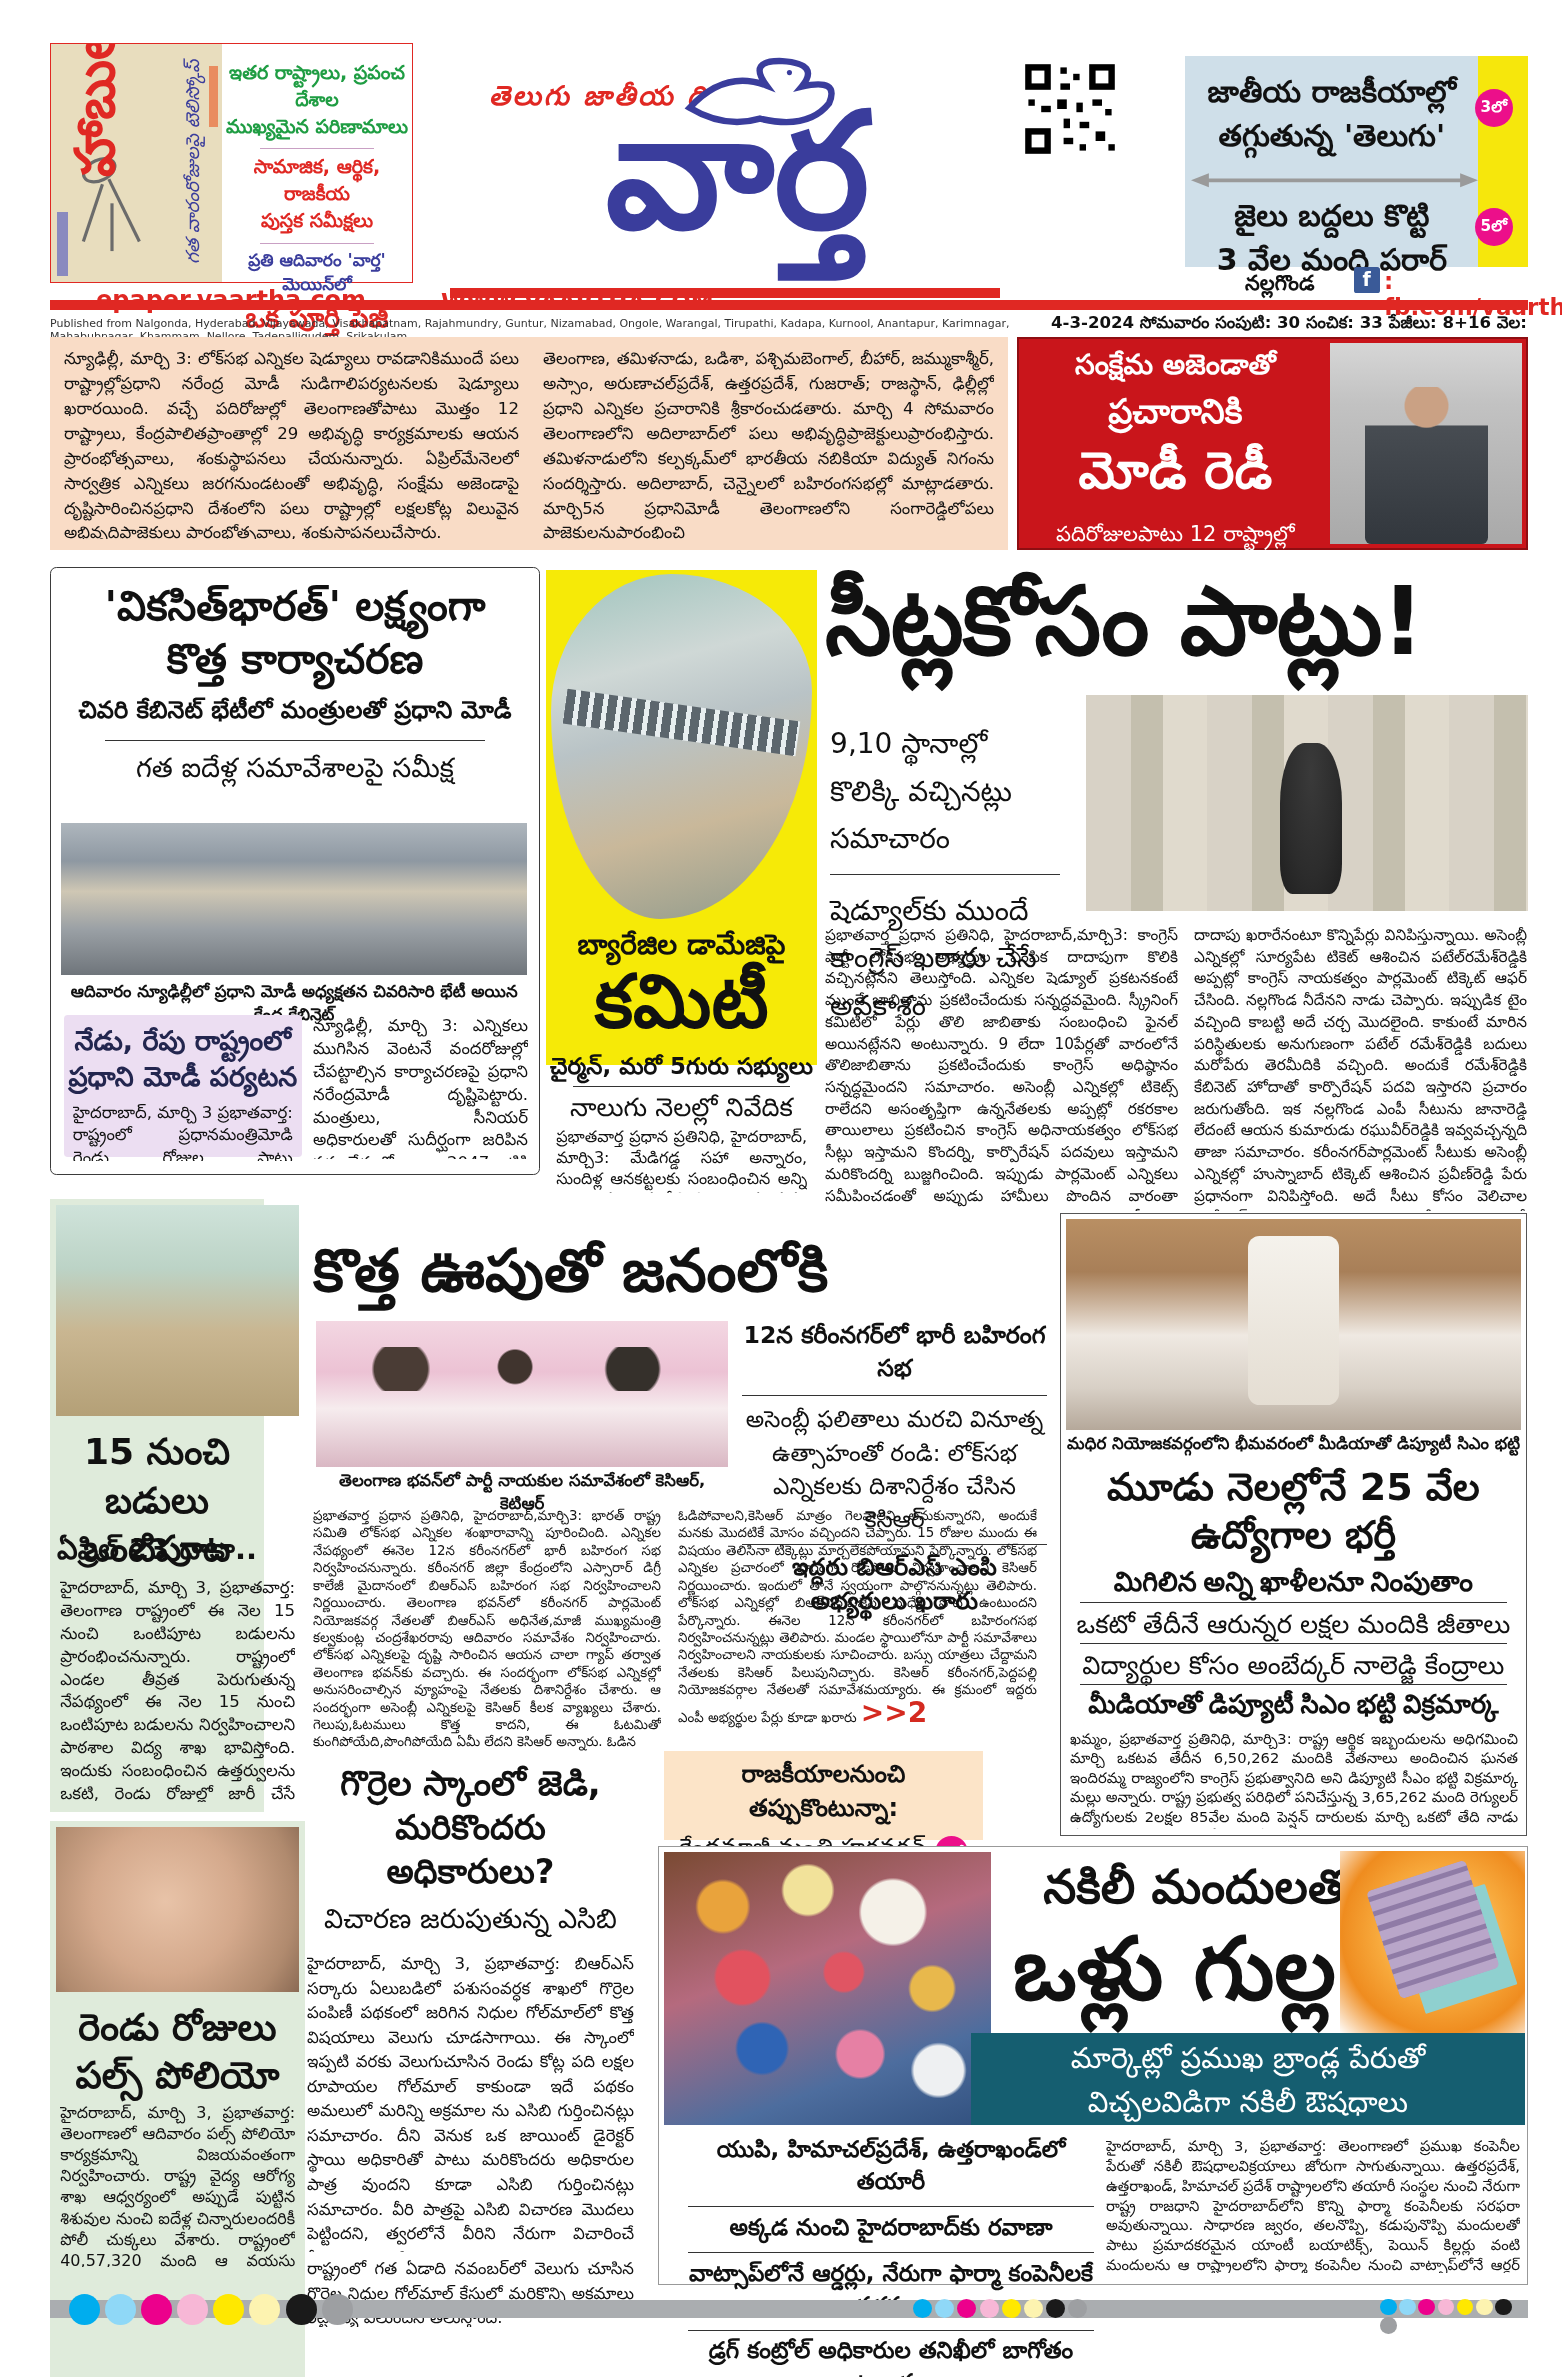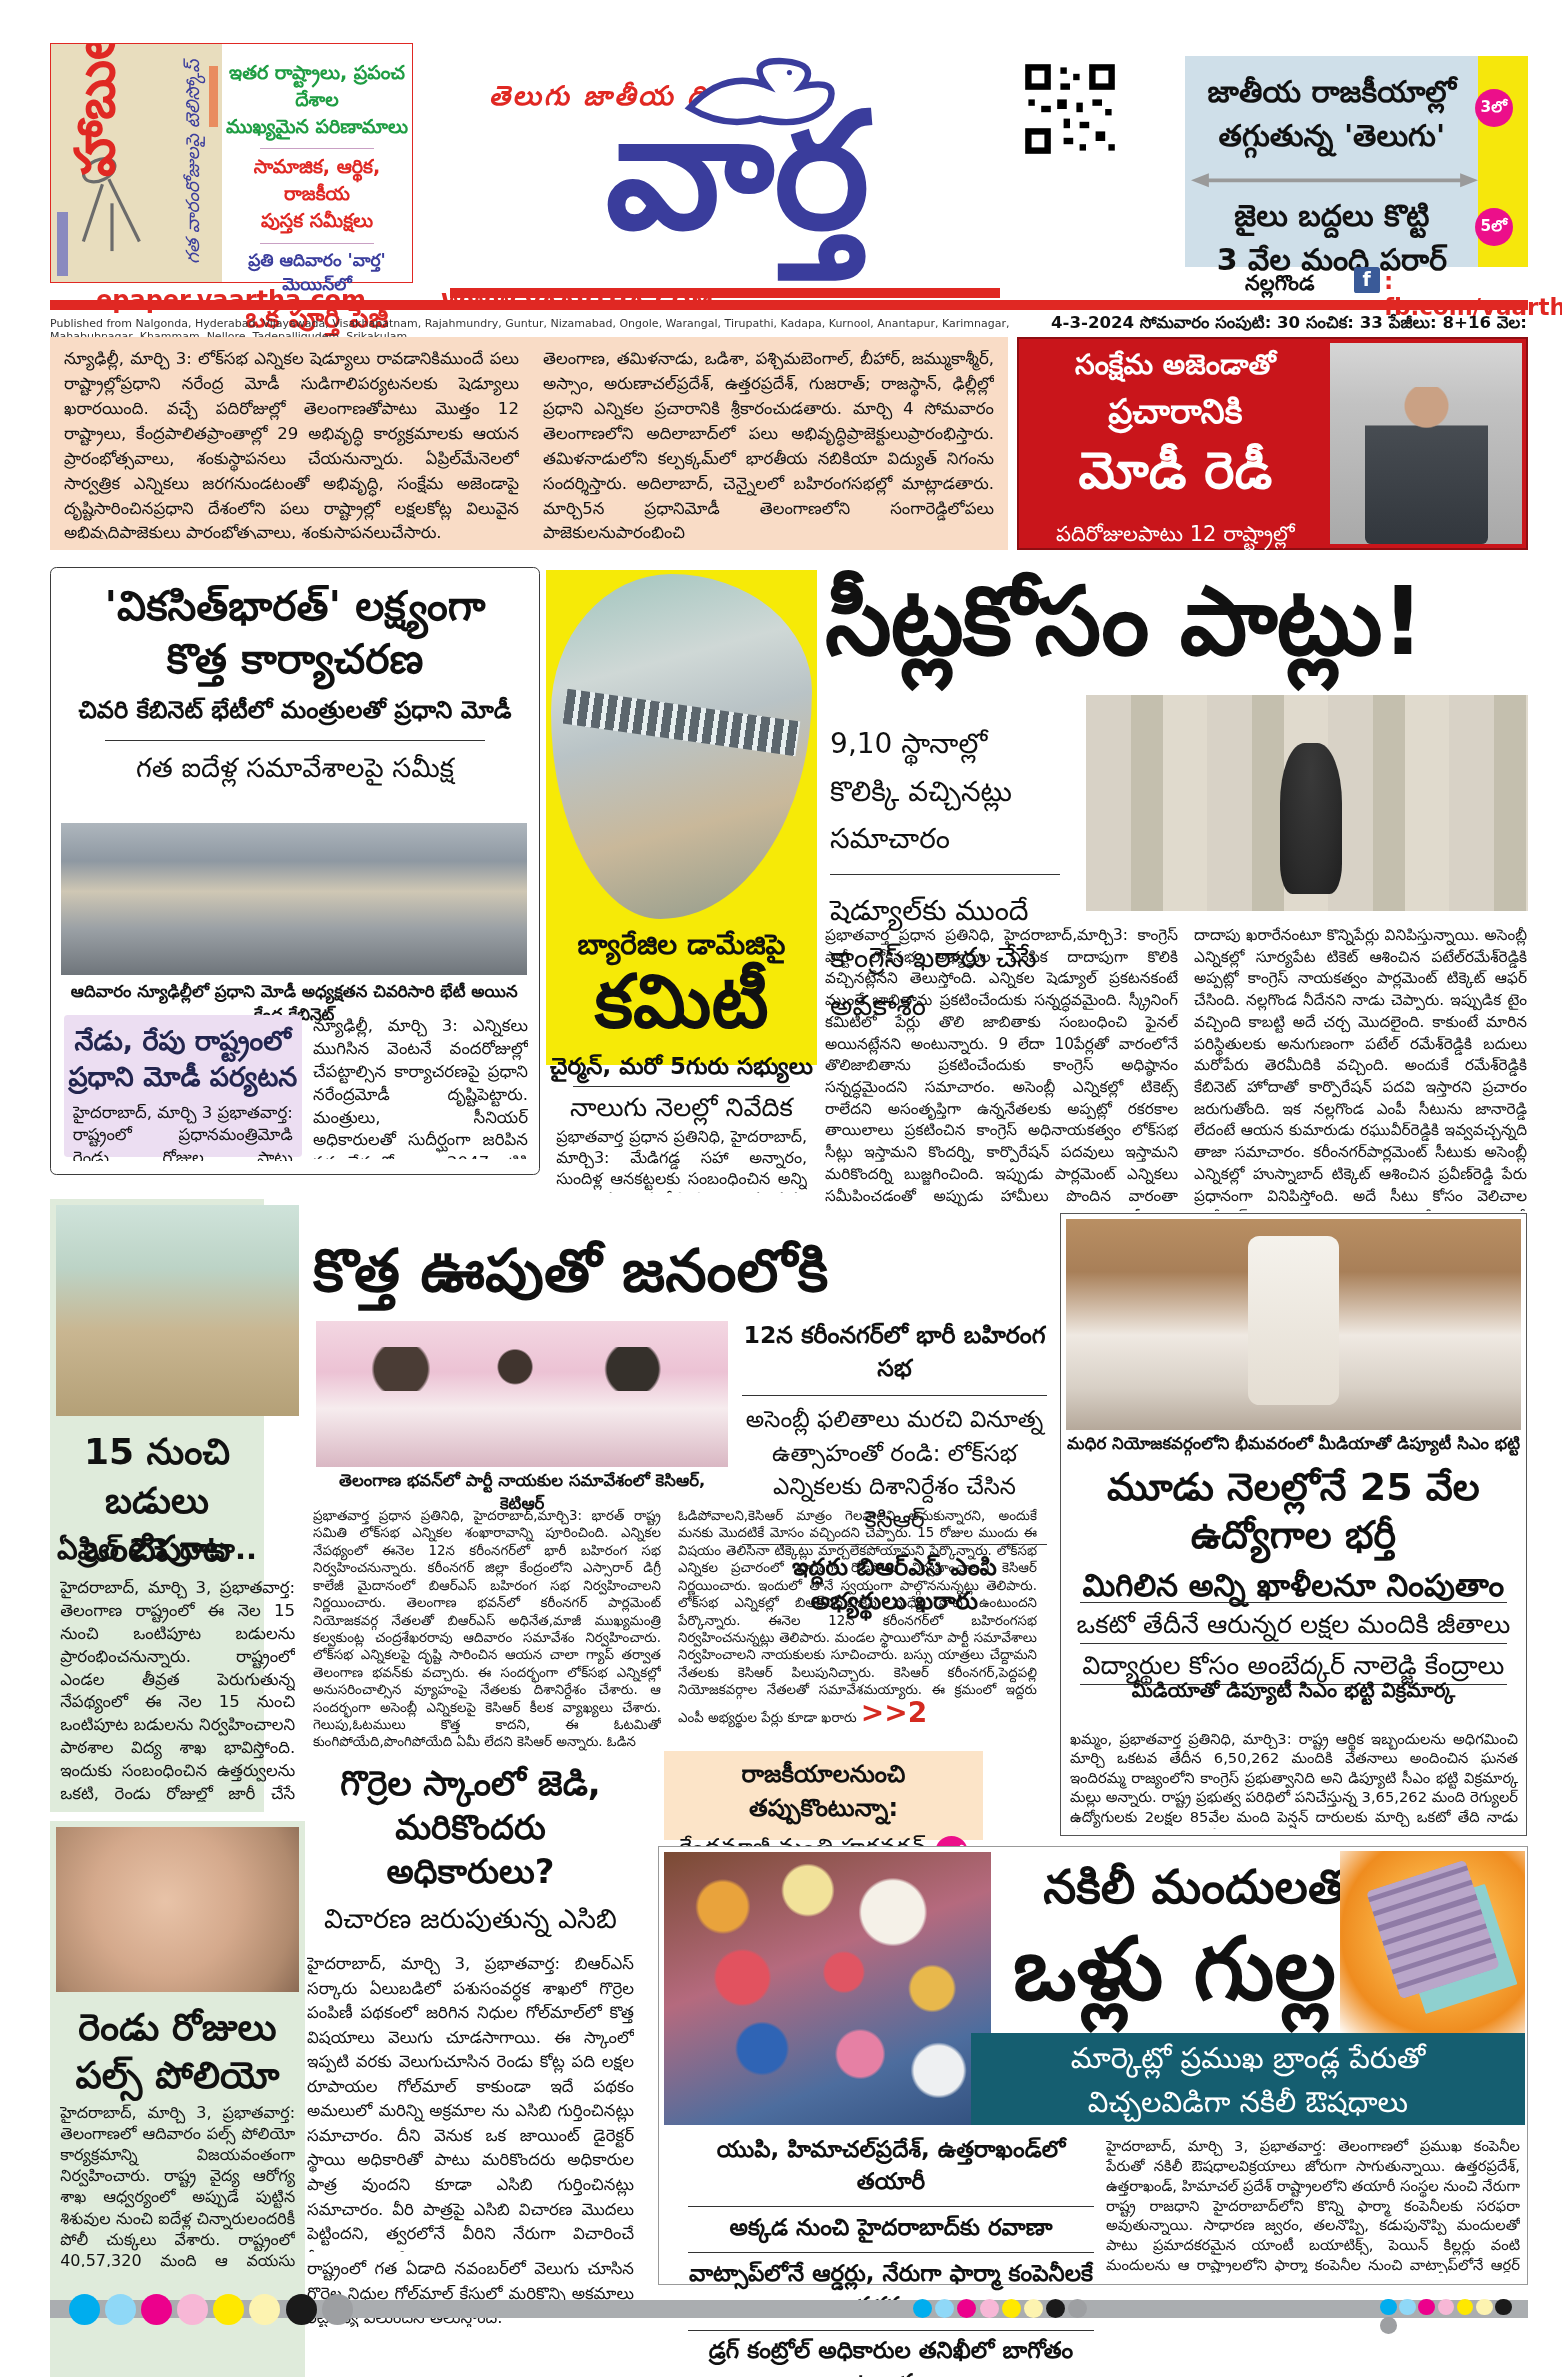--- a/index.html
+++ b/index.html
@@ -233,27 +233,27 @@
     <div class="abs just" style="left:0;top:268px;width:348px;height:248px;font-size:13.4px;line-height:1.3;">ప్రభాతవార్త ప్రధాన ప్రతినిధి, హైదరాబాద్,మార్చి3: భారత్ రాష్ట్ర సమితి లోక్‌సభ ఎన్నికల శంఖారావాన్ని పూరించింది. ఎన్నికల నేపథ్యంలో ఈనెల 12న కరీంనగర్‌లో భారీ బహిరంగ సభ నిర్వహించనున్నారు. కరీంనగర్ జిల్లా కేంద్రంలోని ఎస్సారార్ డిగ్రీ కాలేజీ మైదానంలో బిఆర్‌ఎస్ బహిరంగ సభ నిర్వహించాలని నిర్ణయించారు. తెలంగాణ భవన్‌లో కరీంనగర్ పార్లమెంట్ నియోజకవర్గ నేతలతో బిఆర్‌ఎస్ అధినేత,మాజీ ముఖ్యమంత్రి కల్వకుంట్ల చంద్రశేఖరరావు ఆదివారం సమావేశం నిర్వహించారు. లోక్‌సభ ఎన్నికలపై దృష్టి సారించిన ఆయన చాలా గ్యాప్ తర్వాత తెలంగాణ భవన్‌కు వచ్చారు. ఈ సందర్భంగా లోక్‌సభ ఎన్నికల్లో అనుసరించాల్సిన వ్యూహంపై నేతలకు దిశానిర్దేశం చేశారు. ఆ సందర్భంగా అసెంబ్లీ ఎన్నికలపై కెసిఆర్ కీలక వ్యాఖ్యలు చేశారు. గెలుపు,ఓటములు కొత్త కాదని, ఈ ఓటమితో కుంగిపోయేది,పొంగిపోయేది ఏమీ లేదని కెసిఆర్ అన్నారు. ఓడిన</div>
     <div class="abs just" style="left:365px;top:268px;width:359px;height:248px;font-size:13.4px;line-height:1.3;">
       <span>ఓడిపోవాలని,కెసిఆర్ మాత్రం గెలవాలని అనుకున్నారని, అందుకే మనకు మొదటికే మోసం వచ్చిందని చెప్పారు. 15 రోజుల ముందు ఈ విషయం తెలిసినా టిక్కెట్లు మార్చలేకపోయామని పేర్కొన్నారు. లోక్‌సభ ఎన్నికల ప్రచారంలో భాగంగా రోడ్‌షోలు నిర్వహించాలని కెసిఆర్ నిర్ణయించారు. ఇందులో తానే స్వయంగా పాల్గొననున్నట్లు తెలిపారు. లోక్‌సభ ఎన్నికల్లో బిఆర్‌ఎస్,బిజెపి మధ్యే పోటీ ఉంటుందని పేర్కొన్నారు. ఈనెల 12న కరీంనగర్‌లో బహిరంగసభ నిర్వహించనున్నట్లు తెలిపారు. మండల స్థాయిలోనూ పార్టీ సమావేశాలు నిర్వహించాలని నాయకులకు సూచించారు. బస్సు యాత్రలు చేద్దామని నేతలకు కెసిఆర్ పిలుపునిచ్చారు. కెసిఆర్ కరీంనగర్,పెద్దపల్లి నియోజకవర్గాల నేతలతో సమావేశమయ్యారు. ఈ క్రమంలో ఇద్దరు ఎంపీ అభ్యర్థుల పేర్లు కూడా ఖరారు</span> <span class="jump">&gt;&gt;2</span>
     </div>
   </div>
 
   <div class="abs" style="left:1060px;top:1213px;width:467px;height:623px;border:1.3px solid #555;box-sizing:border-box;background:#fff;">
     <div class="abs photo ph-bhatti" style="left:5.1px;top:5.1px;width:455px;height:211px;"></div>
     <div class="abs ctr b" style="left:5.1px;top:220px;width:455px;font-size:16.6px;">మధిర నియోజకవర్గంలోని భీమవరంలో మీడియాతో డిప్యూటీ సిఎం భట్టి</div>
     <div class="abs ctr b" style="left:6.4px;top:250px;width:452px;font-size:38px;line-height:1.25;">మూడు నెలల్లోనే 25 వేల ఉద్యోగాల భర్తీ</div>
-    <div class="abs ctr b" style="left:6.4px;top:353px;width:452px;font-size:31px;">మిగిలిన అన్ని ఖాళీలనూ నింపుతాం</div>
+    <div class="abs ctr b" style="left:6.4px;top:353px;width:452px;font-size:27px;font-family:Liberation Serif, serif;">మిగిలిన అన్ని ఖాళీలనూ నింపుతాం</div>
     <div class="rule abs" style="left:4%;top:388px;width:92%;"></div>
     <div class="abs ctr" style="left:6.4px;top:395px;width:452px;font-size:25.5px;">ఒకటో తేదీనే ఆరున్నర లక్షల మందికి జీతాలు</div>
     <div class="rule abs" style="left:4%;top:429px;width:92%;"></div>
     <div class="abs ctr" style="left:6.4px;top:436px;width:452px;font-size:25.5px;">విద్యార్థుల కోసం అంబేద్కర్ నాలెడ్జి కేంద్రాలు</div>
     <div class="rule abs" style="left:4%;top:470px;width:92%;"></div>
-    <div class="abs ctr b" style="left:6.4px;top:464px;width:452px;font-size:20px;">మీడియాతో డిప్యూటీ సిఎం భట్టి విక్రమార్క</div>
+    <div class="abs ctr b" style="left:6.4px;top:476px;width:452px;font-size:26px;font-family:Liberation Serif, serif;">మీడియాతో డిప్యూటీ సిఎం భట్టి విక్రమార్క</div>
     <div class="abs just" style="left:9px;top:515px;width:448px;height:100px;font-size:14.7px;line-height:1.32;">
       <span>ఖమ్మం, ప్రభాతవార్త ప్రతినిధి, మార్చి3: రాష్ట్ర ఆర్థిక ఇబ్బందులను అధిగమించి మార్చి ఒకటవ తేదీన 6,50,262 మందికి వేతనాలు అందించిన ఘనత ఇందిరమ్మ రాజ్యంలోని కాంగ్రెస్ ప్రభుత్వానిది అని డిప్యూటి సీఎం భట్టి విక్రమార్క మల్లు అన్నారు. రాష్ట్ర ప్రభుత్వ పరిధిలో పనిచేస్తున్న 3,65,262 మంది రెగ్యులర్ ఉద్యోగులకు 2లక్షల 85వేల మంది పెన్షన్ దారులకు మార్చి ఒకటో తేది నాడు వేతనాలను వారి ఖాతాల్లో జమ చేశామన్నారు. ఆదివారం మధిర నియోజకవర్గం ఎర్రుపాలెం మండలంలోని ఆయా గ్రామాల్లో బీటి రోడ్లకు శంకుస్థాపన చేసిన</span> 
     </div>
   </div>
 
   <div class="abs" style="left:307px;top:1761px;width:327px;height:536px;">
     <div class="ctr b" style="font-size:34px;line-height:1.3;">గొర్రెల స్కాంలో జెడి, మరికొందరు అధికారులు?</div>
     <div class="ctr" style="font-size:27px;margin-top:9px;">విచారణ జరుపుతున్న ఎసిబి</div>
     <div class="just" style="margin-top:11.5px;font-size:16.6px;line-height:1.48;height:300px;">హైదరాబాద్, మార్చి 3, ప్రభాతవార్త: బిఆర్‌ఎస్ సర్కారు ఏలుబడిలో పశుసంవర్ధక శాఖలో గొర్రెల పంపిణీ పథకంలో జరిగిన నిధుల గోల్‌మాల్‌లో కొత్త విషయాలు వెలుగు చూడసాగాయి. ఈ స్కాంలో ఇప్పటి వరకు వెలుగుచూసిన రెండు కోట్ల పది లక్షల రూపాయల గోల్‌మాల్ కాకుండా ఇదే పథకం అమలులో మరిన్ని అక్రమాల ను ఎసిబి గుర్తించినట్లు సమాచారం. దీని వెనుక ఒక జాయింట్ డైరెక్టర్ స్థాయి అధికారితో పాటు మరికొందరు అధికారుల పాత్ర వుందని కూడా ఎసిబి గుర్తించినట్లు సమాచారం. వీరి పాత్రపై ఎసిబి విచారణ మొదలు పెట్టిందని, త్వరలోనే వీరిని నేరుగా విచారించే వీలుందని తెలిసింది.</div>
     <div class="just" style="margin-top:5.1px;font-size:16.6px;line-height:1.48;height:70px;">రాష్ట్రంలో గత ఏడాది నవంబర్‌లో వెలుగు చూసిన గొర్రెల నిధుల గోల్‌మాల్ కేసులో మరికొన్ని అక్రమాలు రట్టయ్యే వీలుందని తెలుస్తోంది.</div>

